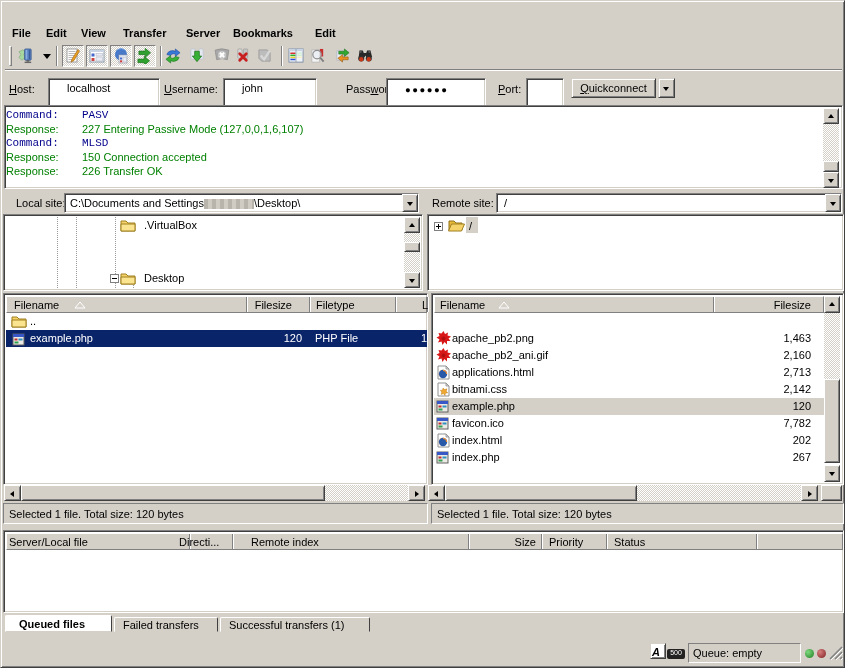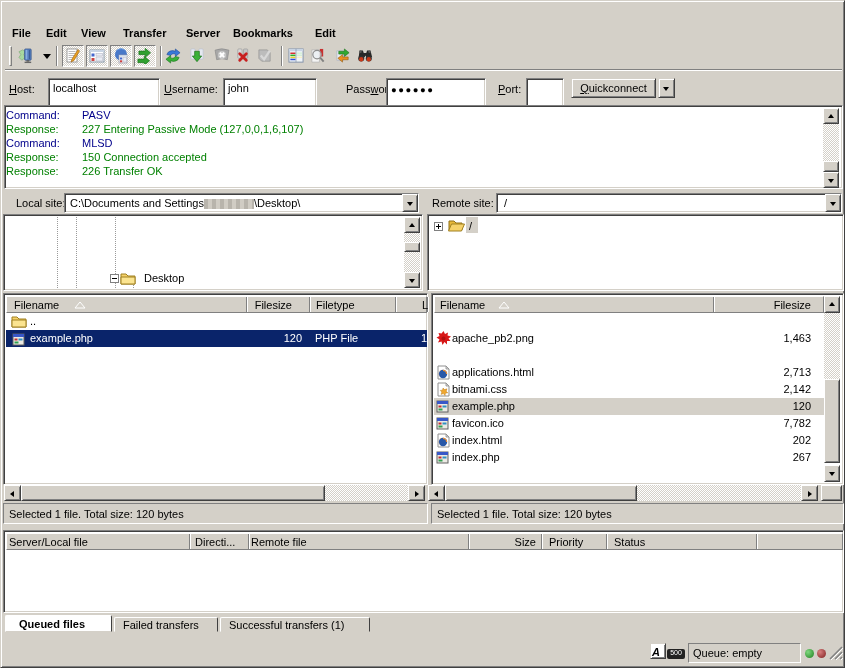--- a/index.html
+++ b/index.html
@@ -22,27 +22,27 @@
 .toolbar { left:4px; top:42px; width:837px; height:26px; }
 .tsep { position:absolute; top:3px; width:2px; height:20px; border-left:1px solid #808080; border-right:1px solid #fff; }
 .tgrip { position:absolute; top:3px; width:3px; height:20px; border:1px solid; border-color:#fff #808080 #808080 #fff; }
 .ticon { position:absolute; top:5px; width:16px; height:16px; }
 .tbtn-toggle { position:absolute; top:2px; width:22px; height:22px; border:1px solid; border-color:#808080 #fff #fff #808080;
   background-image: conic-gradient(#fff 25%, #D4D0C8 0 50%, #fff 0 75%, #D4D0C8 0); background-size:2px 2px; }
 .tbtn-toggle svg { position:absolute; left:2px; top:2px; }
 
 .qbar { left:4px; top:68px; width:837px; height:34px; border-top:1px solid #808080; box-shadow:0 1px 0 #fff inset; }
 .qbar .lab { position:absolute; top:13px; }
-.qinput { position:absolute; top:8px; height:36px; background:#fff; border:1px solid; border-color:#808080 #fff #fff #808080; box-shadow: inset 1px 1px 0 #404040, inset -1px -1px 0 #D4D0C8; padding:3px 3px 0 4px; }
+.qinput { position:absolute; top:8px; height:36px; background:#fff; border:1px solid; border-color:#808080 #fff #fff #808080; box-shadow: inset 1px 1px 0 #404040, inset -1px -1px 0 #D4D0C8; padding:3px 3px 0 18px; }
 u { text-decoration:underline; }
 
 .log { left:3px; top:104px; width:839px; height:84px; background:#fff; border:1px solid; border-color:#808080 #fff #fff #808080; box-shadow: inset 1px 1px 0 #404040, inset -1px -1px 0 #D4D0C8; }
 .log .line { position:absolute; left:1px; white-space:nowrap; width:700px; }
 .log .v { position:absolute; left:76px; white-space:nowrap; }
-.c-cmd { color:#00008B; }
+.c-cmd { color:#00008B;font-family:Liberation Mono, monospace; }
 .c-res { color:#008000; }
 
 .sb-btn { position:absolute; background:#D4D0C8; border:1px solid; border-color:#fff #404040 #404040 #fff; box-shadow: inset 1px 1px 0 #D4D0C8, inset -1px -1px 0 #808080; }
 .arr { position:absolute; width:0; height:0; }
 .arr-up { border-left:3px solid transparent; border-right:3px solid transparent; border-bottom:4px solid #000; }
 .arr-dn { border-left:3px solid transparent; border-right:3px solid transparent; border-top:4px solid #000; }
 .arr-lf { border-top:3px solid transparent; border-bottom:3px solid transparent; border-right:4px solid #000; }
 .arr-rt { border-top:3px solid transparent; border-bottom:3px solid transparent; border-left:4px solid #000; }
 .trough { background-color:#ECEAE3; background-image: conic-gradient(#fff 25%, #D4D0C8 0 50%, #fff 0 75%, #D4D0C8 0); background-size:2px 2px; }
 .sb-thumb { position:absolute; background:#D4D0C8; border:1px solid; border-color:#fff #404040 #404040 #fff; box-shadow: inset 1px 1px 0 #D4D0C8, inset -1px -1px 0 #808080; }
@@ -236,20 +236,27 @@
   <div class="combo-btn" style="left:824px; top:193px; width:16px; height:18px">
       <div class="arr arr-dn" style="left:4px; top:7px"></div>
     </div>
 
   <div class="abs whitebox" style="left:2px; top:213px; width:420px; height:77px">
     <div class="abs" style="left:2px; top:2px; width:412px; height:71px; overflow:hidden">
       <div class="dotline" style="left:51px; top:0; height:71px"></div>
       <div class="dotline" style="left:70px; top:0; height:71px"></div>
       <div class="dotline" style="left:109px; top:0; height:71px"></div>
       <div class="dotline" style="left:127px; top:62px; height:9px"></div>
+      <div class="row" style="left:0; top:0; width:400px">
+        <svg class="abs" style="left:114px; top:2px" width="16" height="13" viewBox="0 0 16 13">
+            <path d="M1,2 h5 l2,2 h7 v8 h-14z" fill="#F6D26A" stroke="#A08020" stroke-width="1"></path>
+            <path d="M1,5 h14 v7 h-14z" fill="#FBE490" stroke="#A08020" stroke-width="1"></path>
+          </svg>
+        <span class="txt" style="left:138px">.VirtualBox</span>
+      </div>
       <div class="row" style="left:0; top:53px; width:400px">
         <div class="plusbox" style="left:104px; top:4px">
             <div class="h"></div>
           </div>
         <svg class="abs" style="left:114px; top:2px" width="16" height="13" viewBox="0 0 16 13">
             <path d="M1,2 h5 l2,2 h7 v8 h-14z" fill="#F6D26A" stroke="#A08020" stroke-width="1"></path>
             <path d="M1,5 h14 v7 h-14z" fill="#FBE490" stroke="#A08020" stroke-width="1"></path>
           </svg>
         <span class="txt" style="left:138px">Desktop</span>
       </div>
@@ -338,20 +345,28 @@
         <div class="arr arr-dn" style="left:4px; top:6px"></div>
       </div>
     <div class="row" style="left:2px; top:36px; width:390px">
       <svg class="abs" style="left:2px; top:1px" width="15" height="15" viewBox="0 0 15 15">
           <path d="M7.5,0 l1.5,3 3,-1.5 -0.5,3 3.5,1 -2.5,2 2,2.5 -3.5,0 0,3.5 -2.5,-2.5 -2,3 -1,-3.5 -3.5,1 1.5,-3 -3,-2 3,-1.5 -1,-3 3,0.5z" fill="#D81818"></path>
           <circle cx="7.5" cy="7.5" r="2" fill="#B01010"></circle>
         </svg>
       <span class="txt" style="left:18px">apache_pb2.png</span>
         <span class="txt" style="right:13px">1,463</span>
     </div>
+    <div class="row" style="left:2px; top:53px; width:390px">
+      <svg class="abs" style="left:2px; top:1px" width="15" height="15" viewBox="0 0 15 15">
+          <path d="M7.5,0 l1.5,3 3,-1.5 -0.5,3 3.5,1 -2.5,2 2,2.5 -3.5,0 0,3.5 -2.5,-2.5 -2,3 -1,-3.5 -3.5,1 1.5,-3 -3,-2 3,-1.5 -1,-3 3,0.5z" fill="#D81818"></path>
+          <circle cx="7.5" cy="7.5" r="2" fill="#B01010"></circle>
+        </svg>
+      <span class="txt" style="left:18px">apache_pb2_ani.gif</span>
+        <span class="txt" style="right:13px">2,160</span>
+    </div>
     <div class="row" style="left:2px; top:70px; width:390px">
       <svg class="abs" style="left:3px; top:1px" width="13" height="15" viewBox="0 0 13 15">
           <path d="M1,1 h8 l3,3 v10 h-11z" fill="#fff" stroke="#909090" stroke-width="1"></path>
           <path d="M9,1 l3,3 h-3z" fill="#D8D8D8" stroke="#909090" stroke-width="0.8"></path>
           <circle cx="6" cy="9" r="4.2" fill="#2858A8"></circle>
           <path d="M6,4.8 a4.2,4.2 0 0 0 -4.2,4.2 a4.2,4.2 0 0 0 2,3.6 a5.5,5.5 0 0 1 -0.8,-7 a5,5 0 0 1 3,-0.8z" fill="#E87818"></path>
           <path d="M6,4.8 a4.2,4.2 0 0 1 4.2,4.2 l-1.2,0 a3,3 0 0 0 -3,-3z" fill="#F09030"></path>
         </svg>
       <span class="txt" style="left:18px">applications.html</span>
         <span class="txt" style="right:13px">2,713</span>
@@ -434,25 +449,25 @@
   <div class="sb-thumb" style="left:820px; top:484px; width:21px; height:16px"></div>
 
   <div class="statuspanel" style="left:2px; top:502px; width:425px; height:21px; padding:4px 0 0 5px">Selected 1 file. Total size: 120 bytes</div>
   <div class="statuspanel" style="left:430px; top:502px; width:413px; height:21px; padding:4px 0 0 5px">Selected 1 file. Total size: 120 bytes</div>
 
   <div class="abs whitebox" style="left:2px; top:529px; width:841px; height:83px">
     <div class="hdr" style="left:2px; top:2px; width:837px; height:17px">
       <div class="hdrcell" style="left:0; width:183px">
           <span class="abs" style="left:2px; top:2px">Server/Local file</span>
         </div>
-      <div class="hdrcell" style="left:184px; width:58px">
+      <div class="hdrcell" style="left:168px; width:58px">
           <span class="abs" style="left:4px; top:2px">Directi...</span>
         </div>
       <div class="hdrcell" style="left:239px; width:223px">
-          <span class="abs" style="left:5px; top:2px">Remote file</span>
+          <span class="abs" style="left:5px; top:2px">Remote index</span>
         </div>
       <div class="hdrcell" style="left:463px; width:72px">
           <span class="abs" style="right:5px; top:2px">Size</span>
         </div>
       <div class="hdrcell" style="left:536px; width:64px">
           <span class="abs" style="left:6px; top:2px">Priority</span>
         </div>
       <div class="hdrcell" style="left:601px; width:149px">
           <span class="abs" style="left:6px; top:2px">Status</span>
         </div>

